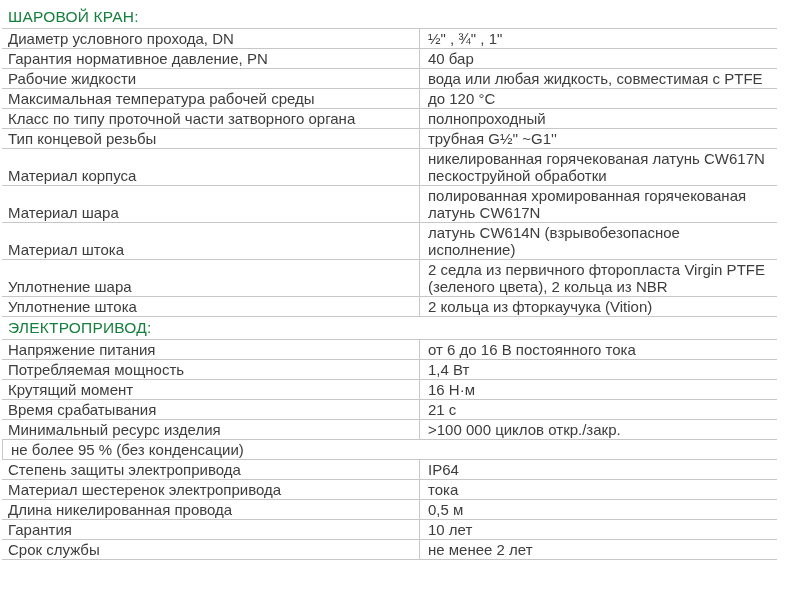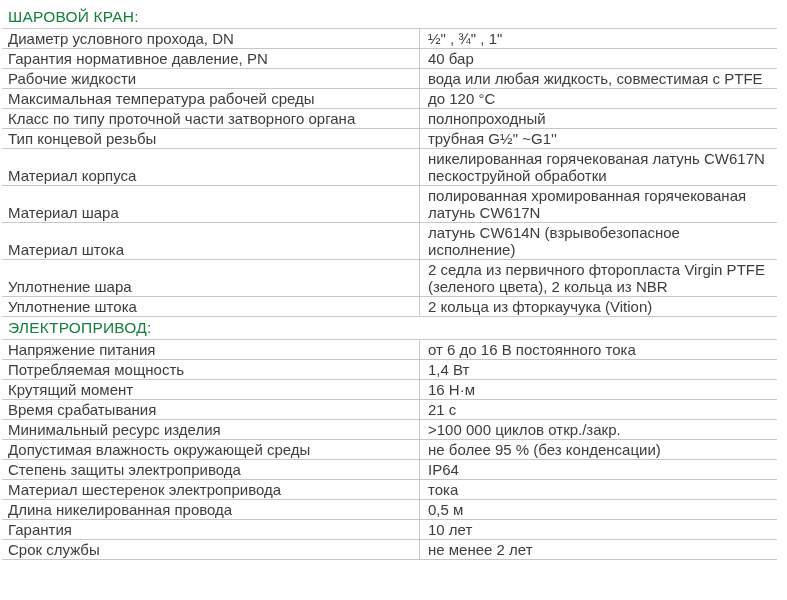--- a/index.html
+++ b/index.html
@@ -123,21 +123,20 @@
         </div>
         <div class="row">
           <div class="cell-label">Время срабатывания</div>
           <div class="cell-value">21 с</div>
         </div>
         <div class="row">
           <div class="cell-label">Минимальный ресурс изделия</div>
           <div class="cell-value">&gt;100 000 циклов откр./закр.</div>
         </div>
         <div class="row">
-          <div class="cell-label">Допустимая влажность окружающей среды</div>
           <div class="cell-value">не более 95 % (без конденсации)</div>
         </div>
         <div class="row">
           <div class="cell-label">Степень защиты электропривода</div>
           <div class="cell-value">IP64</div>
         </div>
         <div class="row">
           <div class="cell-label">Материал шестеренок электропривода</div>
           <div class="cell-value">тока</div>
         </div>

